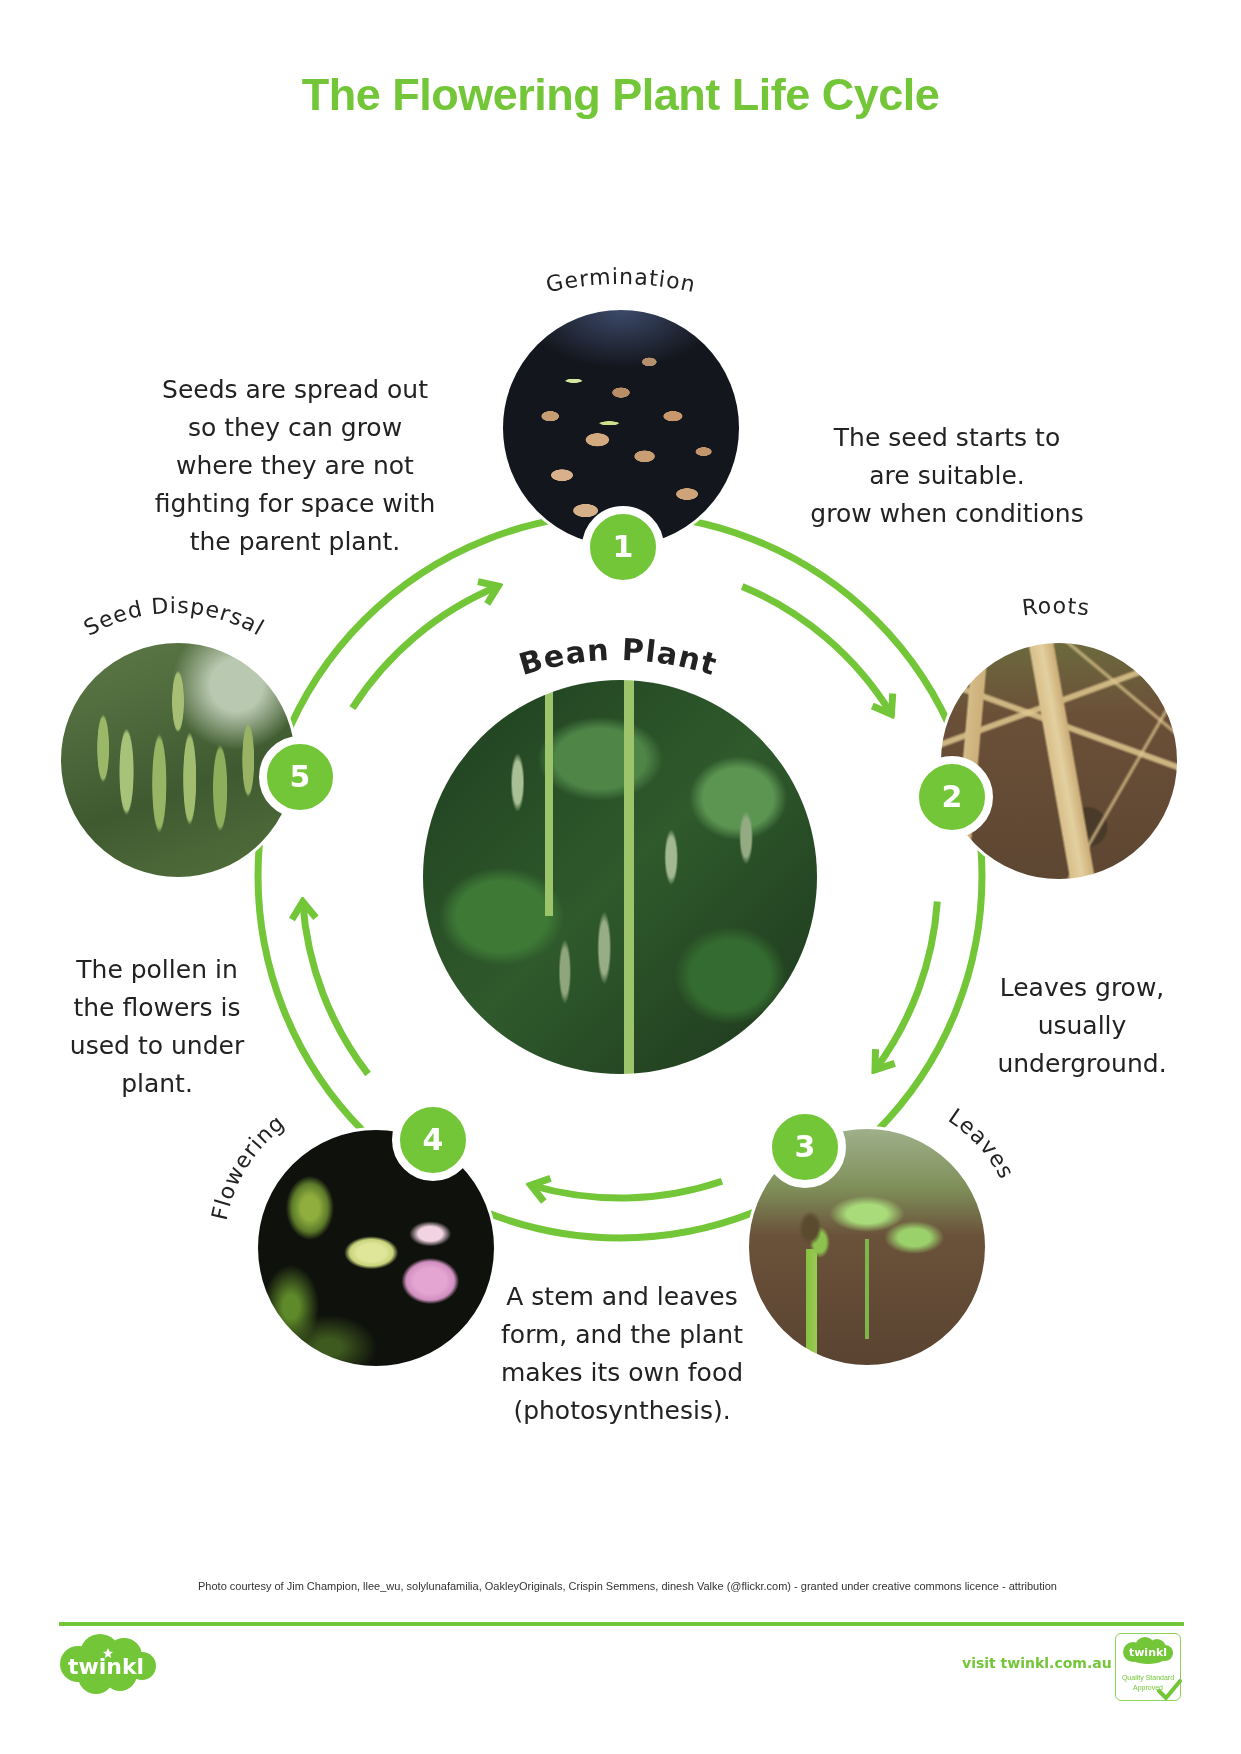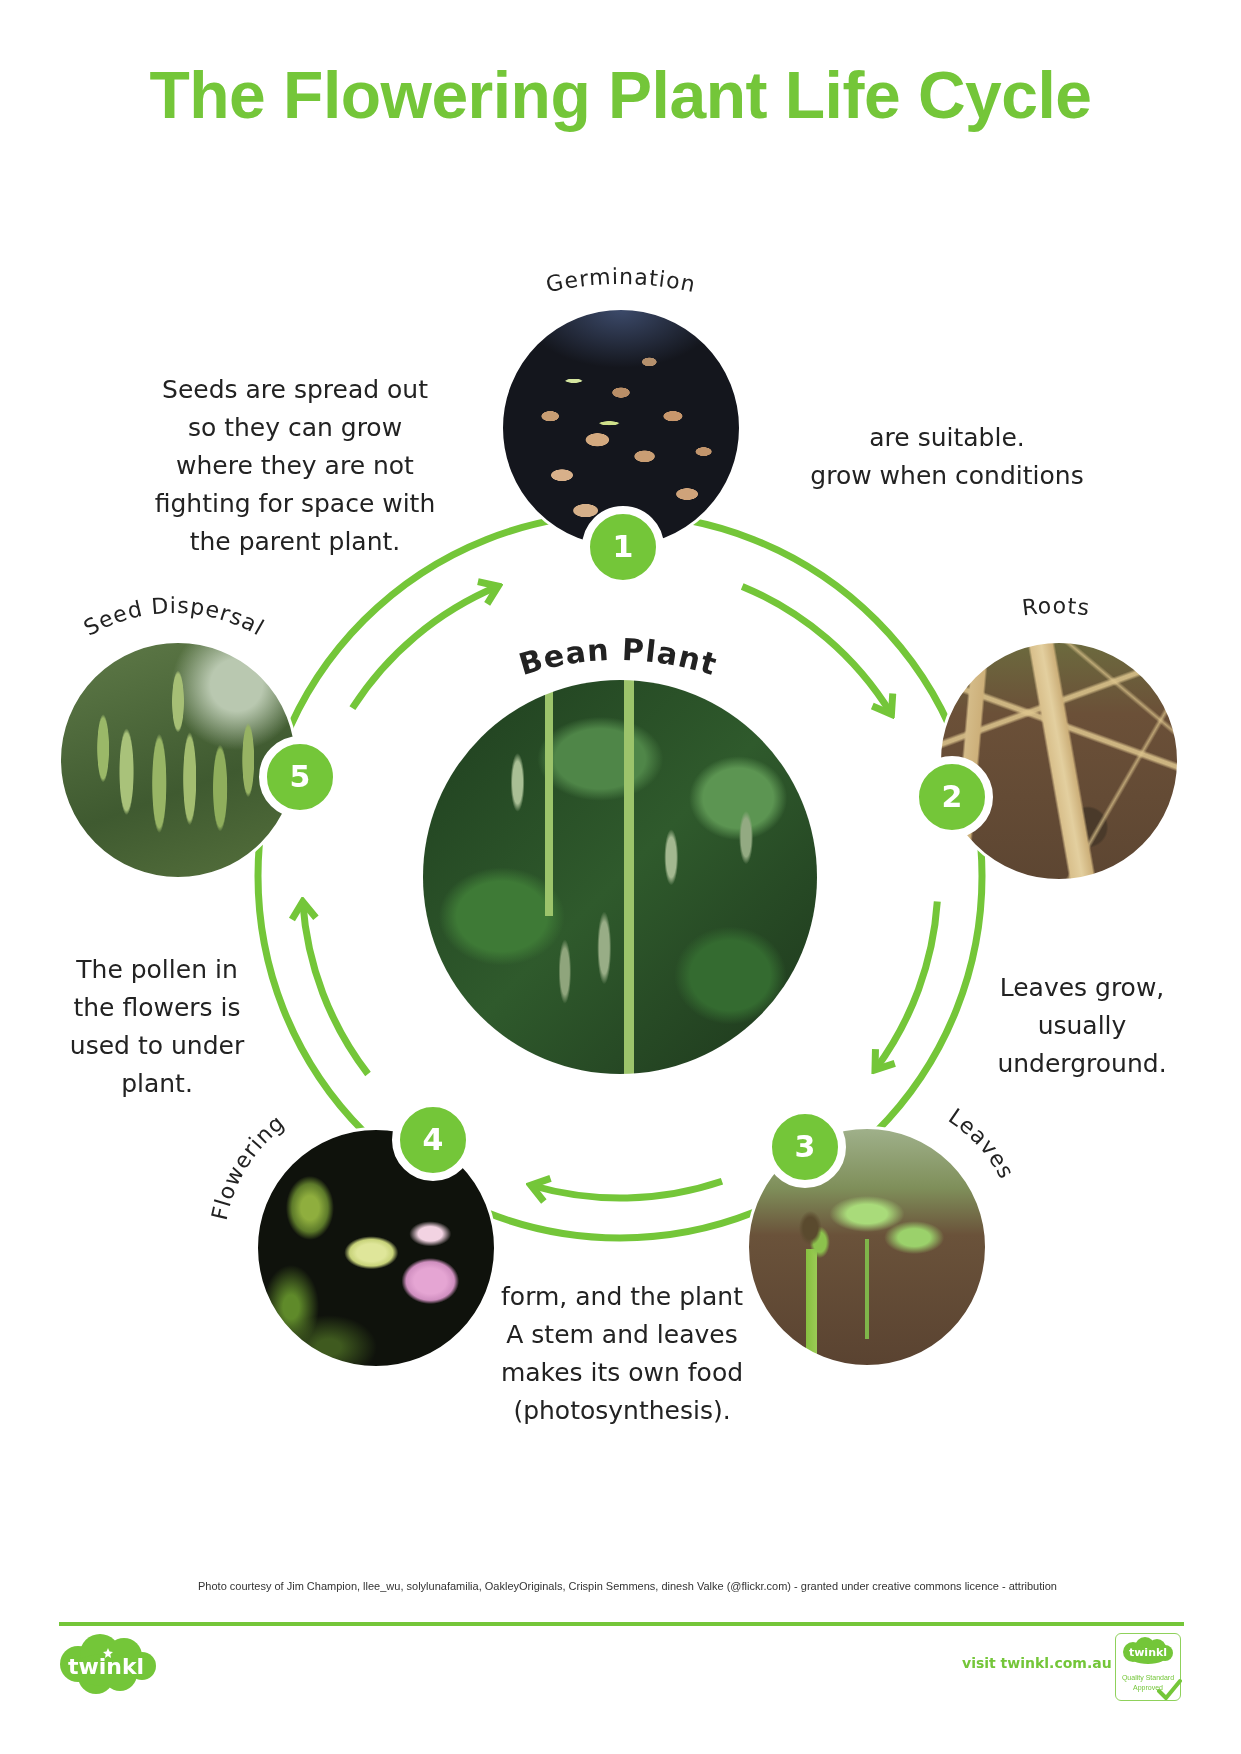--- a/index.html
+++ b/index.html
@@ -1,20 +1,20 @@
 <!DOCTYPE html>
 <html><head>
   <meta charset="utf-8">
   <style>
     html, body { margin: 0; padding: 0; background: #ffffff; }
     body { width: 1241px; height: 1754px; position: relative; overflow: hidden;
            font-family: "DejaVu Sans", sans-serif; color: #222222; }
     .layer { position: absolute; left: 0; top: 0; width: 1241px; height: 1754px; pointer-events: none; }
     .title { position: absolute; left: 0; top: 62px; width: 1241px; text-align: center;
-             font-family: "Liberation Sans", sans-serif; font-weight: bold; font-size: 66px;
+             font-family: "Liberation Sans", sans-serif; font-weight: bold; font-size: 45px;
              line-height: 66px; letter-spacing: -0.5px; color: #74c639; z-index: 5; }
     .photo { position: absolute; border-radius: 50%; overflow: hidden; border: 3px solid #fff;
              box-sizing: border-box; z-index: 2; }
     .badge { position: absolute; width: 82px; height: 82px; border-radius: 50%; background: #74c639;
              border: 8px solid #ffffff; box-sizing: border-box; z-index: 3;
              display: flex; align-items: center; justify-content: center; }
     .badge span { color: #ffffff; font-weight: bold; font-size: 30px; line-height: 30px;
                   font-family: "DejaVu Sans", sans-serif; }
     .desc { position: absolute; text-align: center; font-size: 25px; line-height: 38px;
             color: #222222; z-index: 4; white-space: nowrap; }
@@ -168,31 +168,32 @@
   </text>
   <text font-family="DejaVu Sans, sans-serif" font-size="22" letter-spacing="1" fill="#222">
     <textPath href="#p-seed" startOffset="50%" text-anchor="middle">Seed Dispersal</textPath>
   </text>
   <text font-family="DejaVu Sans, sans-serif" font-size="30" font-weight="bold" letter-spacing="1" fill="#222">
     <textPath href="#p-bean" startOffset="50%" text-anchor="middle">Bean Plant</textPath>
   </text>
 </svg>
 
 <div class="desc" style="left:807px;top:419px;width:280px">
+  <span>The seed starts to</span>
   <span>are suitable.</span>
   <span>grow when conditions</span>
 </div>
 <div class="desc" style="left:982px;top:969px;width:200px">
   <span>Leaves grow,</span>
   <span>usually</span>
   <span>underground.</span>
 </div>
 <div class="desc" style="left:482px;top:1278px;width:280px">
+  <span>A stem and leaves</span>
   <span>form, and the plant</span>
-  <span>A stem and leaves</span>
   <span>makes its own food</span>
   <span>(photosynthesis).</span>
 </div>
 <div class="desc" style="left:57px;top:951px;width:200px">
   <span>The pollen in</span>
   <span>the flowers is</span>
   <span>used to under</span>
   <span>plant.</span>
 </div>
 <div class="desc" style="left:145px;top:371px;width:300px">

